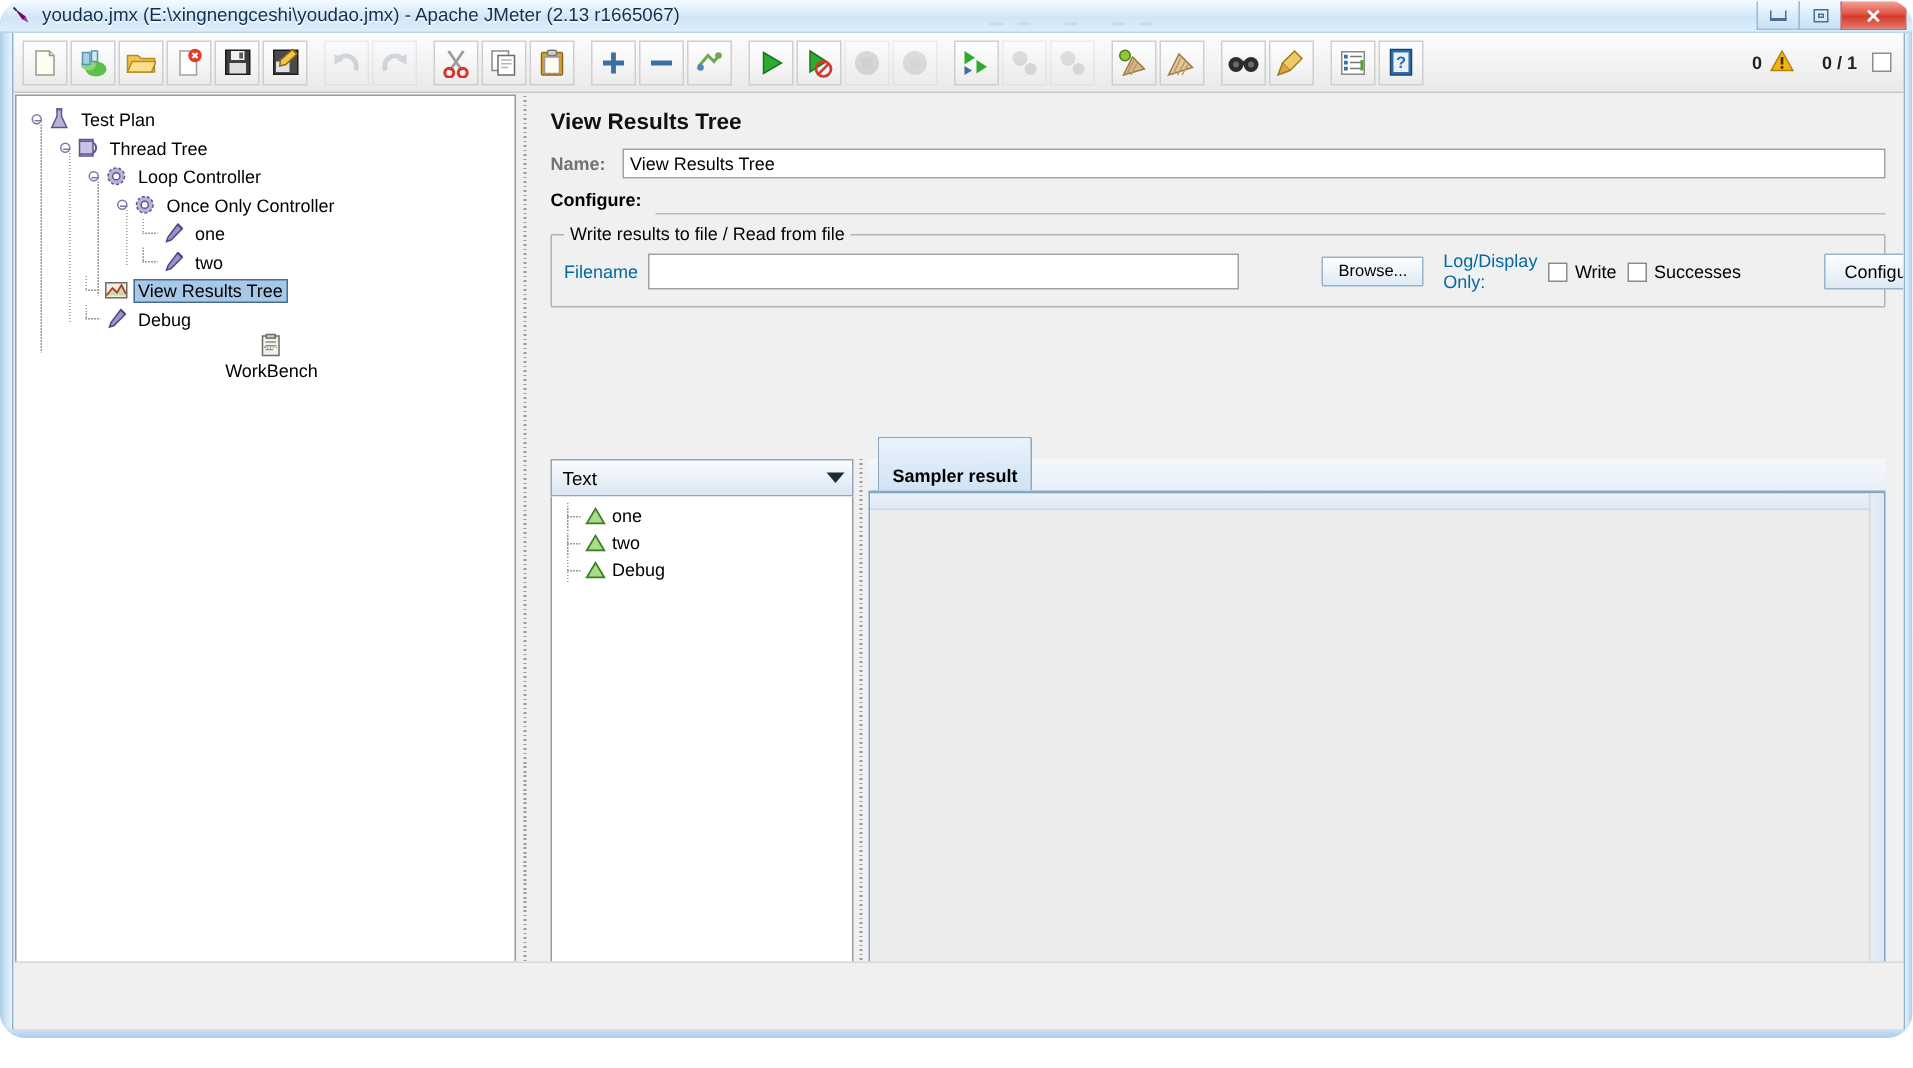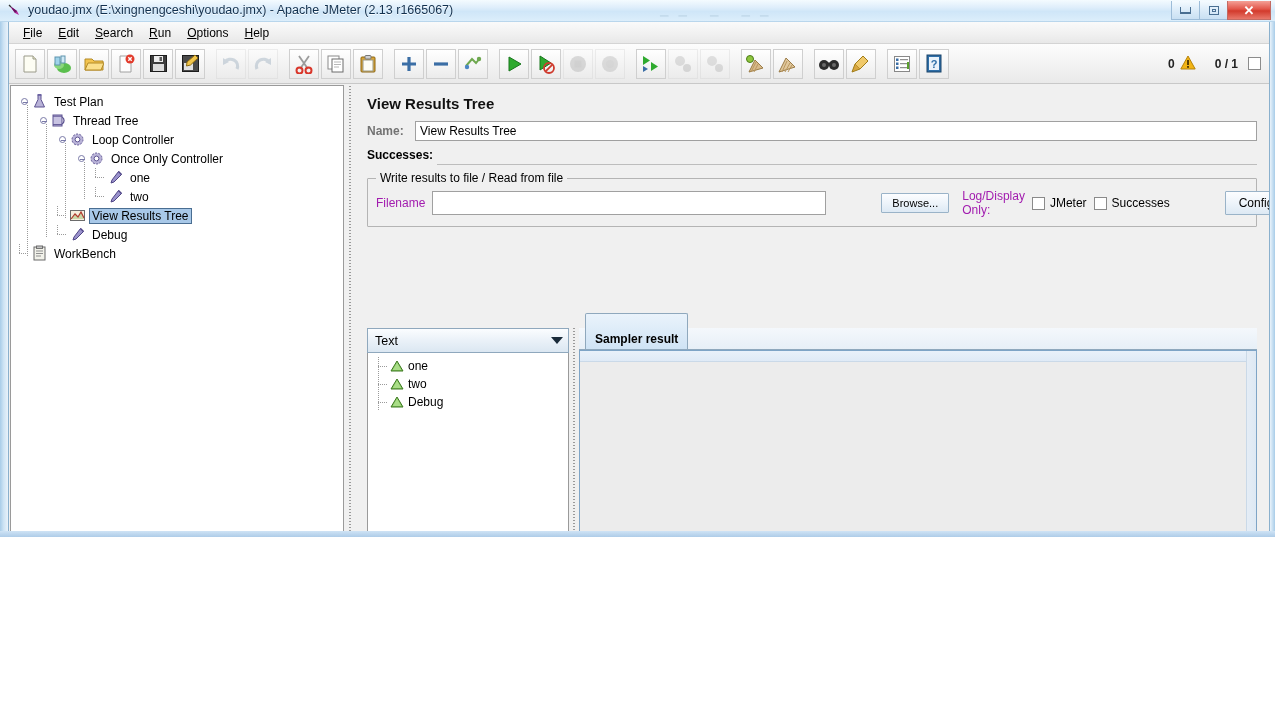--- a/index.html
+++ b/index.html
@@ -8,23 +8,24 @@
     width: 1275px; height: 712px;
     overflow: hidden;
     font-family: "Liberation Sans", sans-serif;
     font-size: 12px;
     background: #ffffff;
   }
 
   
   #app-window {
     position: relative;
-    width: 1275px; height: 537px;
+    width: 1275px; height: 692px;
     background: linear-gradient(to bottom, #e8f2fb 0%, #d3e6f7 40%, #c3dcf2 100%);
     overflow: hidden;
+    border-radius: 17px;
   }
   .win-edge-left {
     position: absolute; left: 0; top: 0; width: 8px; height: 712px;
     background: linear-gradient(to right, #a8cce8 0%, #cde3f4 45%, #e9f2fa 100%);
   }
   .win-edge-right {
     position: absolute; right: 0; top: 0; width: 5px; height: 712px;
     background: linear-gradient(to left, #a8cce8 0%, #cfe4f4 60%, #eaf3fb 100%);
   }
 
@@ -219,21 +220,21 @@
     border: 1px solid #b4b4b4; border-radius: 1px;
     padding: 10px 9px 9px 8px;
     background: #f0f0f0;
   }
   .groupbox > .gtitle {
     position: absolute; top: -8px; left: 8px;
     background: #f0f0f0; padding: 0 4px;
     font-size: 12px; color: #000;
   }
   .gb-row { display: flex; align-items: center; gap: 7px; }
-  .gb-row .lab { font-size: 12px; color: #a21caf; }
+  .gb-row .lab { font-size: 12px; color: #0369a1; }
   .jbutton {
     border: 1px solid #9ab3c8;
     background: linear-gradient(to bottom,#fcfdff 0%,#eef4fa 50%,#dde9f4 100%);
     font-size: 11px; color: #000; padding: 3px 10px;
     font-family:"Liberation Sans",sans-serif; cursor: default;
     border-radius: 1px;
     margin-left: 48px;
   }
   .jbutton.big { font-size: 12px; padding: 4px 13px; }
   .jcheck { display: flex; align-items: center; gap: 5px; font-size: 12px; color:#000; }
@@ -351,28 +352,20 @@
       </div>
       <div class="win-btn">
         <span class="glyph-max"></span>
       </div>
       <div class="win-btn close">✕</div>
     </div>
   </div>
 
   <div id="client">
 
-    <div id="menubar">
-      <div class="menu-item"><span class="mn">F</span>ile</div>
-      <div class="menu-item"><span class="mn">E</span>dit</div>
-      <div class="menu-item"><span class="mn">S</span>earch</div>
-      <div class="menu-item"><span class="mn">R</span>un</div>
-      <div class="menu-item"><span class="mn">O</span>ptions</div>
-      <div class="menu-item"><span class="mn">H</span>elp</div>
-    </div>
 
     <div id="toolbar">
 
       <div class="tb-btn">
         <svg width="20" height="20" viewBox="0 0 20 20">
           <path d="M4 2 h9 l3 3 v13 h-12 z" fill="#fdfdf3" stroke="#9a9a8a"></path>
           <path d="M13 2 v3 h3" fill="#e8e8c8" stroke="#9a9a8a"></path>
         </svg>
       </div>
       <div class="tb-btn">
@@ -692,21 +685,21 @@
             <span class="elbow"></span>
             <span class="ico">
               <svg width="17" height="17" viewBox="0 0 17 17">
                 <path d="M11.5 2.5 L14.5 5.5 L7 13 L4 14 L5 11 Z" fill="#9a92cc" stroke="#4f4585"></path>
                 <path d="M11.5 2.5 L14.5 5.5" stroke="#4f4585" stroke-width="1.4"></path>
               </svg>
             </span>
             <span class="lbl">Debug</span>
           </div>
 
-          <div class="tnode" style="padding-left:0px;">
+          <div class="tnode" style="padding-left:0px;flex-direction:column;">
             <span class="elbow"></span>
             <span class="ico">
               <svg width="17" height="17" viewBox="0 0 17 17">
                 <rect x="3" y="2" width="11" height="13" fill="#f2f2ea" stroke="#6b6b6b"></rect>
                 <rect x="5.5" y="1" width="6" height="2.4" fill="#cfcfcf" stroke="#6b6b6b"></rect>
                 <path d="M5 6 h7 M5 8.5 h7 M5 11 h5" stroke="#8f8f8f"></path>
               </svg>
             </span>
             <span class="lbl">WorkBench</span>
           </div>
@@ -720,34 +713,34 @@
       <div id="right-pane">
 
         <div class="panel-title">View Results Tree</div>
 
         <div class="row-name">
           <span class="lab">Name:</span>
           <input class="jtext" type="text" value="View Results Tree" style="">
         </div>
 
         <div class="row-comment">
-          <span class="lab">Successes:</span>
+          <span class="lab">Configure:</span>
           <input class="jtext" type="text" value="" style="">
         </div>
 
         <div class="groupbox">
           <span class="gtitle">Write results to file / Read from file</span>
           <div class="gb-row">
             <span class="lab">Filename</span>
             <input class="jtext" type="text" style="width: 394px; flex: 0 0 auto; height: 24px;" value="">
             <button class="jbutton" style="width:72px;">Browse...</button>
             <span class="lab" style="margin-left:6px;">Log/Display Only:</span>
             <label class="jcheck">
               <span class="box"></span>
-              <span>JMeter</span>
+              <span>Write</span>
             </label>
             <label class="jcheck">
               <span class="box"></span>
               <span>Successes</span>
             </label>
             <button class="jbutton big">Configure</button>
           </div>
         </div>
 
         <div id="results-split">

